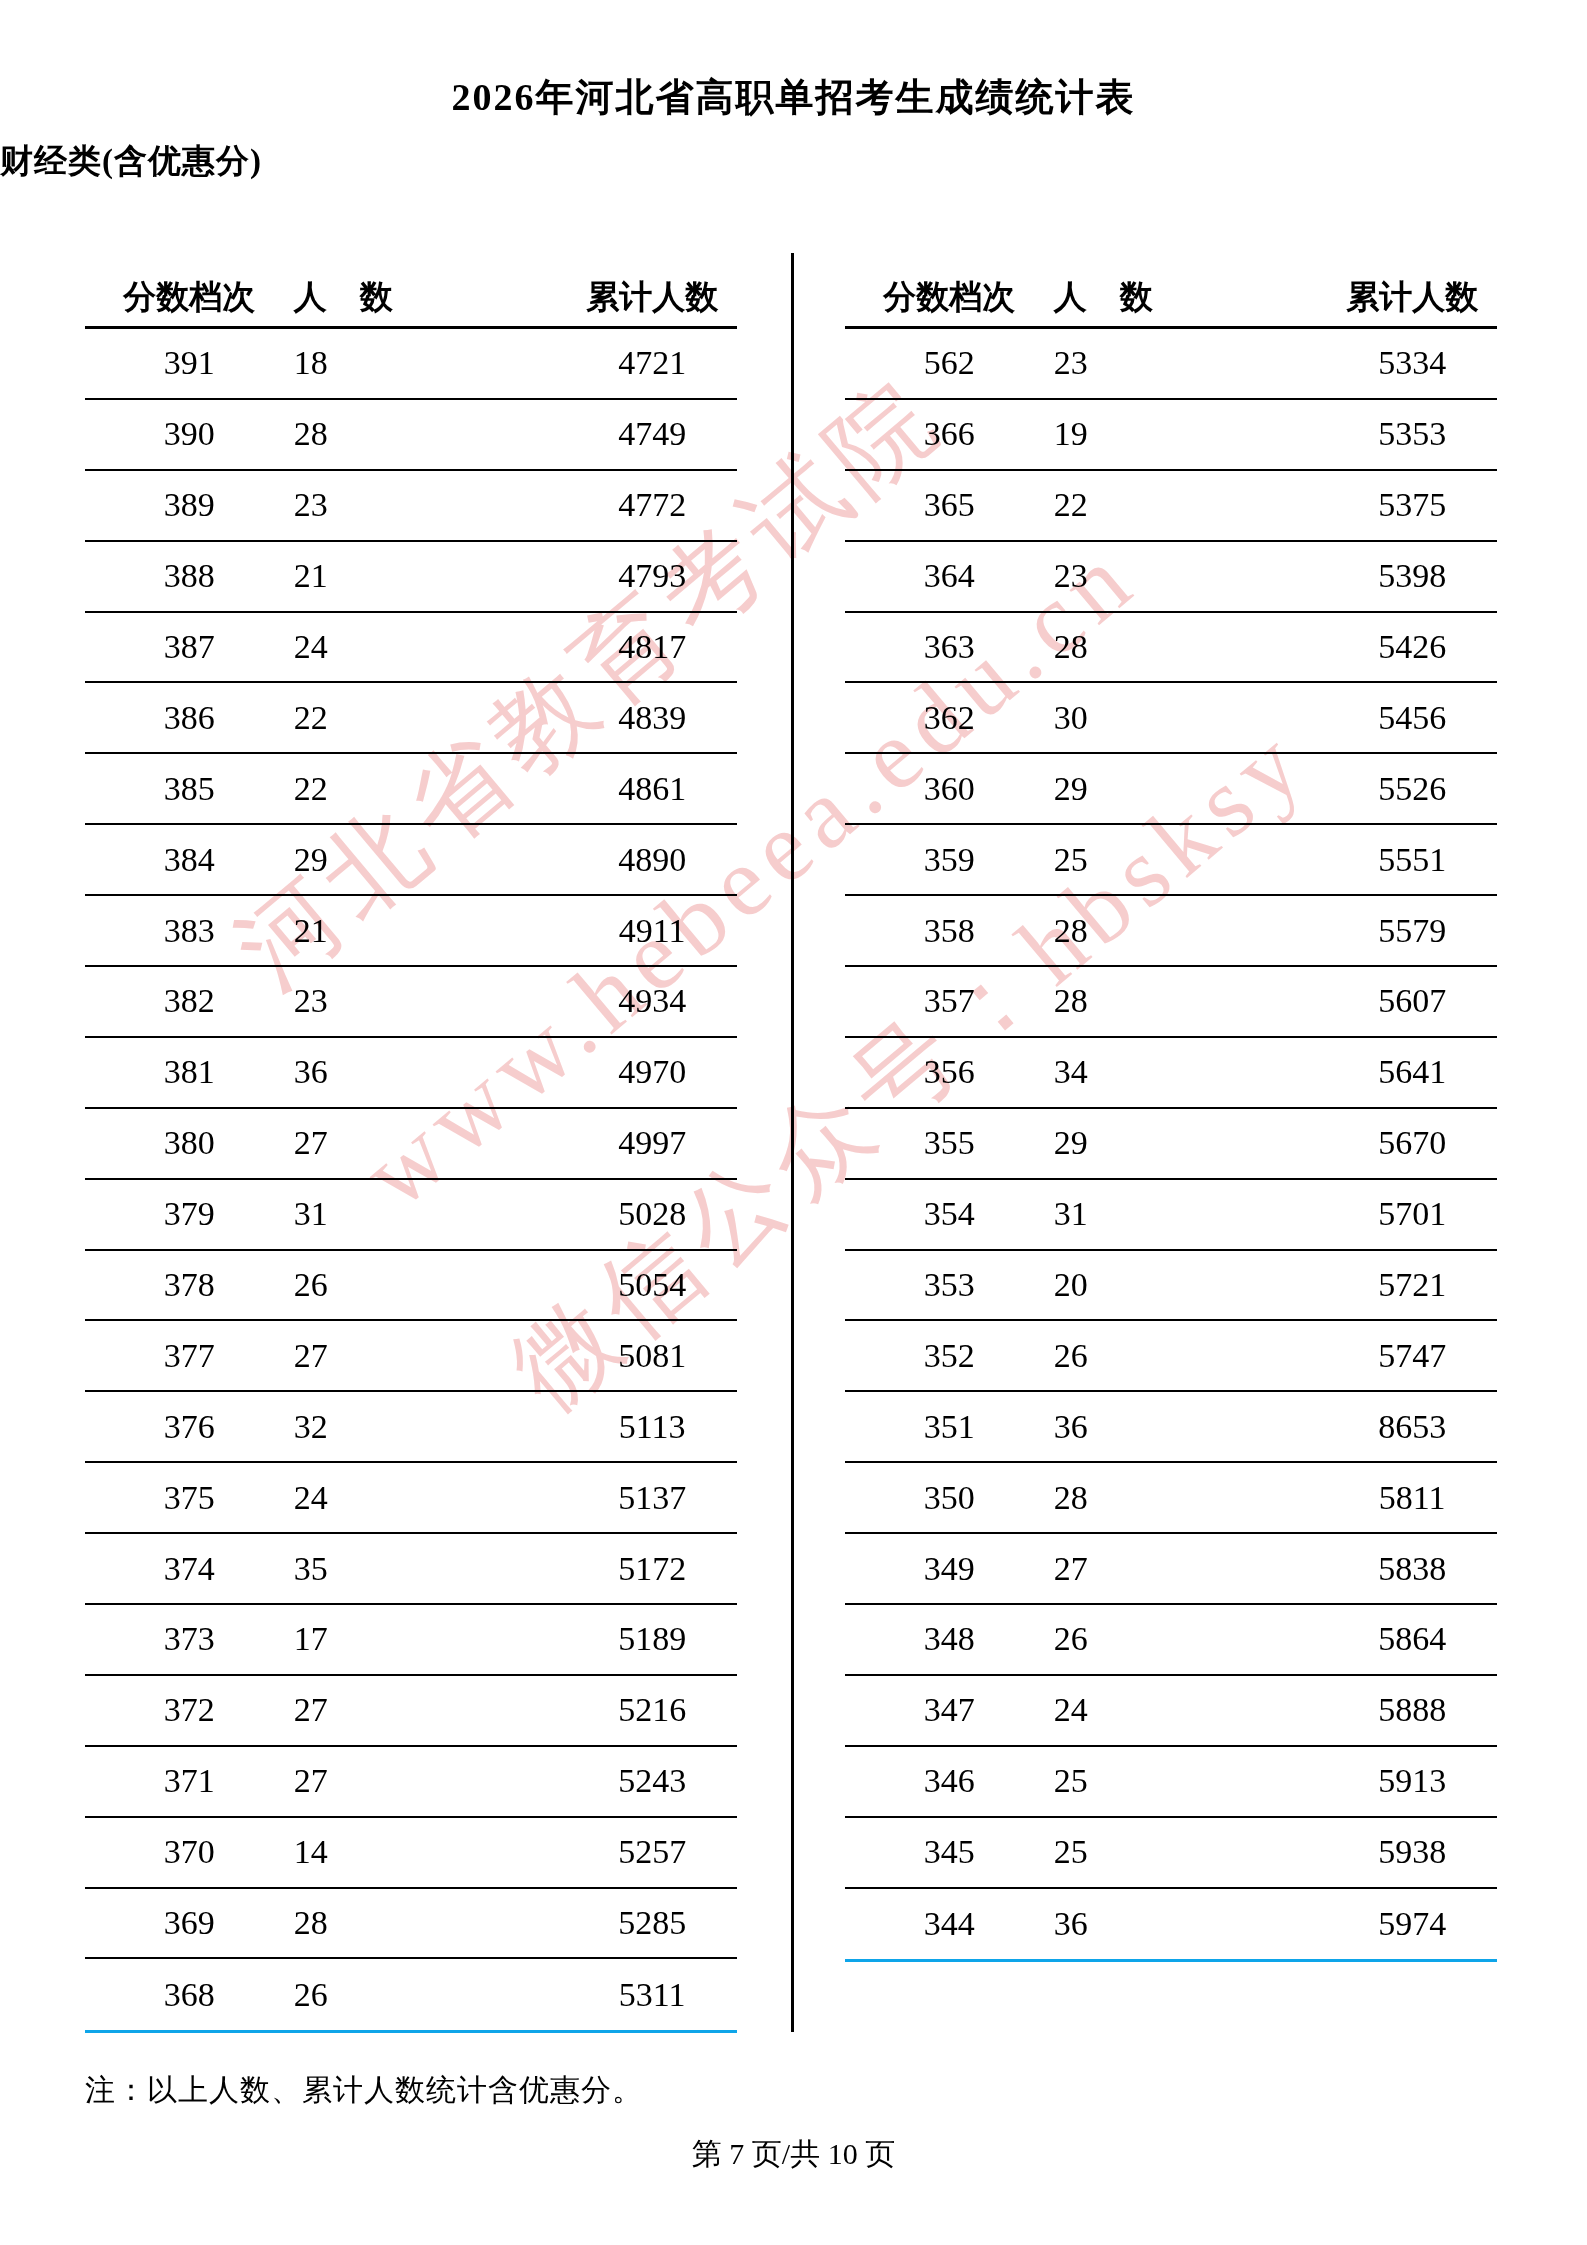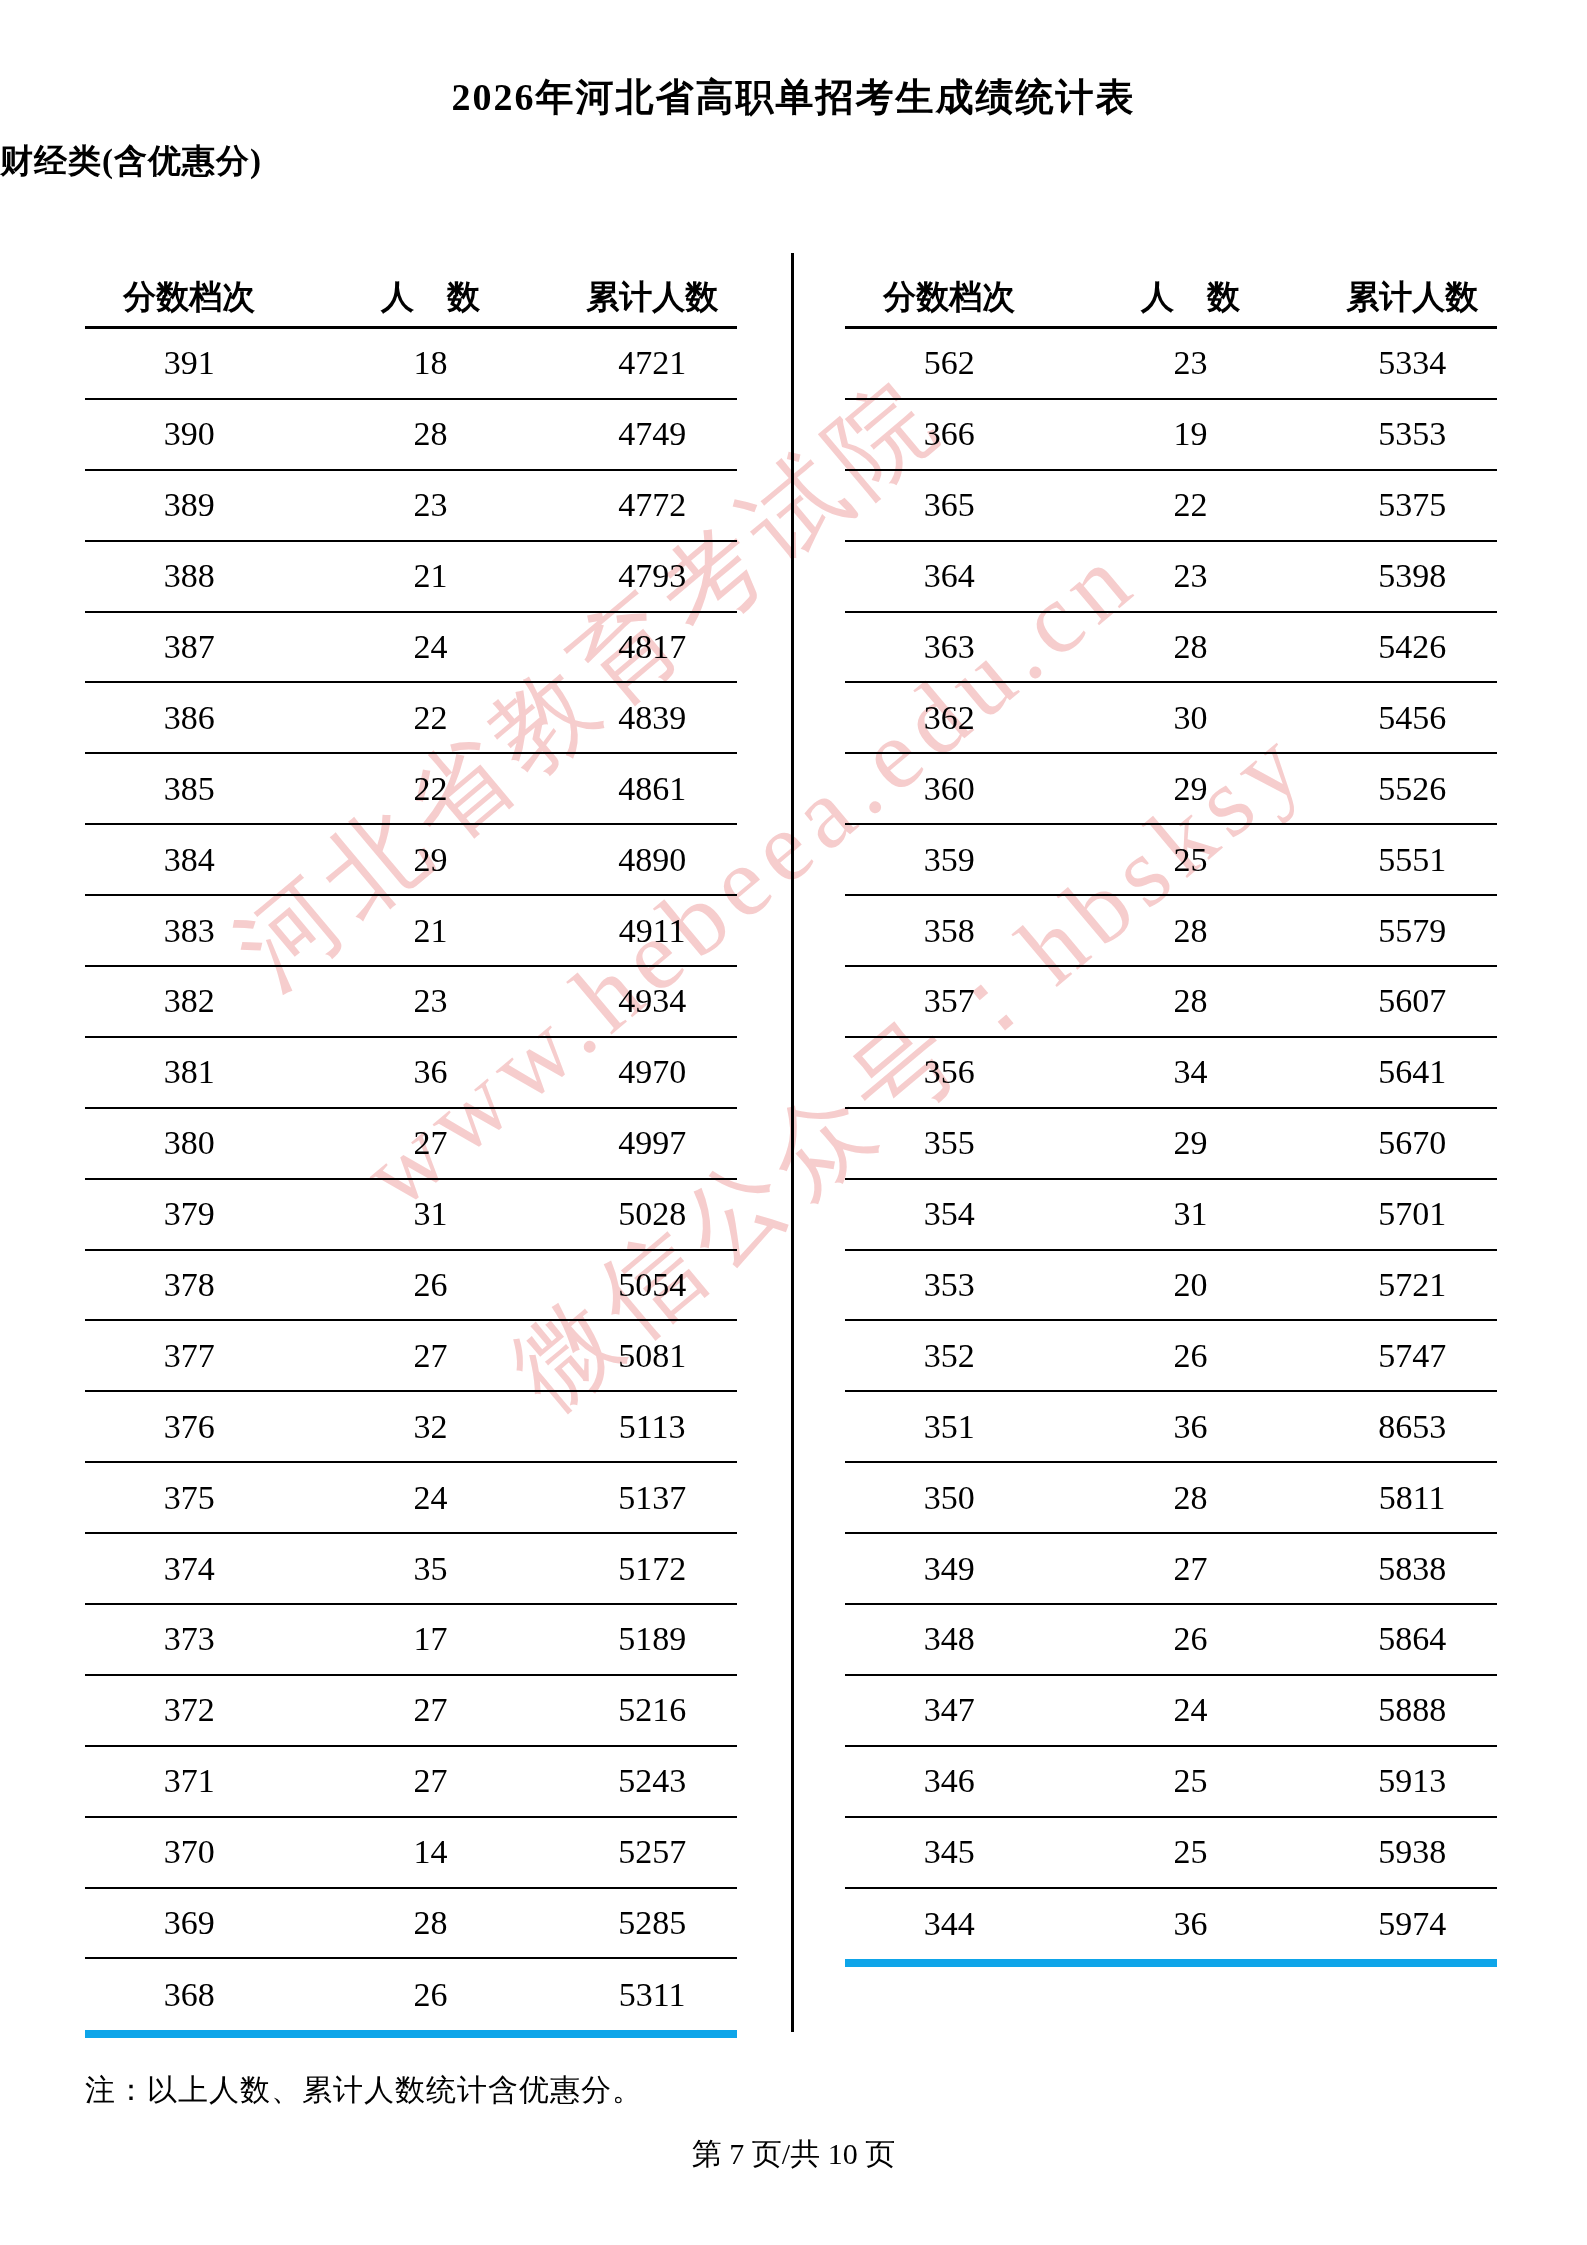--- a/index.html
+++ b/index.html
@@ -29,29 +29,29 @@
   }
   .tables { position:absolute; left:0; top:268px; width:1587px; height:1779px; }
   .score-table { position:absolute; top:0; width:652px; }
   .score-table.left  { left:85px; }
   .score-table.right { left:845px; }
   .thead {
     display:flex; align-items:center; height:58px;
     border-bottom:3px solid #000;
     font-weight:bold; font-size:33px;
   }
-  .tbody { border-bottom:8px solid #0ea5e9; }
+  .tbody { border-bottom:3px solid #0ea5e9; }
   .trow {
     display:flex; align-items:center; height:70.9px;
     border-bottom:2px solid #000; box-sizing:border-box;
     font-size:34px;
   }
   .trow:last-child { border-bottom:none; }
   .c1 { width:32%; text-align:center; }
-  .c2 { width:42%; text-align:center; }
+  .c2 { width:42%; text-align:left; }
   .c3 { width:26%; text-align:center; }
   .divider {
     position:absolute; left:791px; top:-15px; width:3px; height:1779px;
     background:#000;
   }
   .footnote {
     position:absolute; left:85px; top:2070px;
     font-size:30px; font-weight:normal; letter-spacing:1px;
   }
   .page-number {

